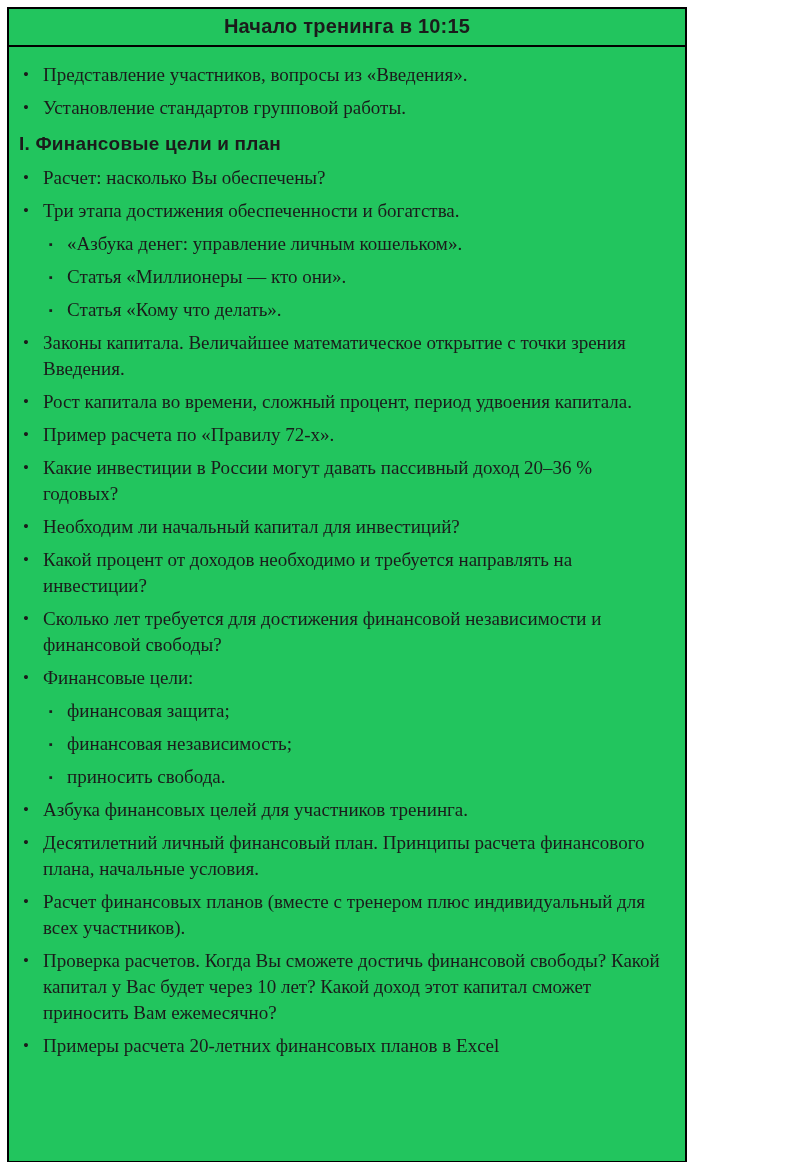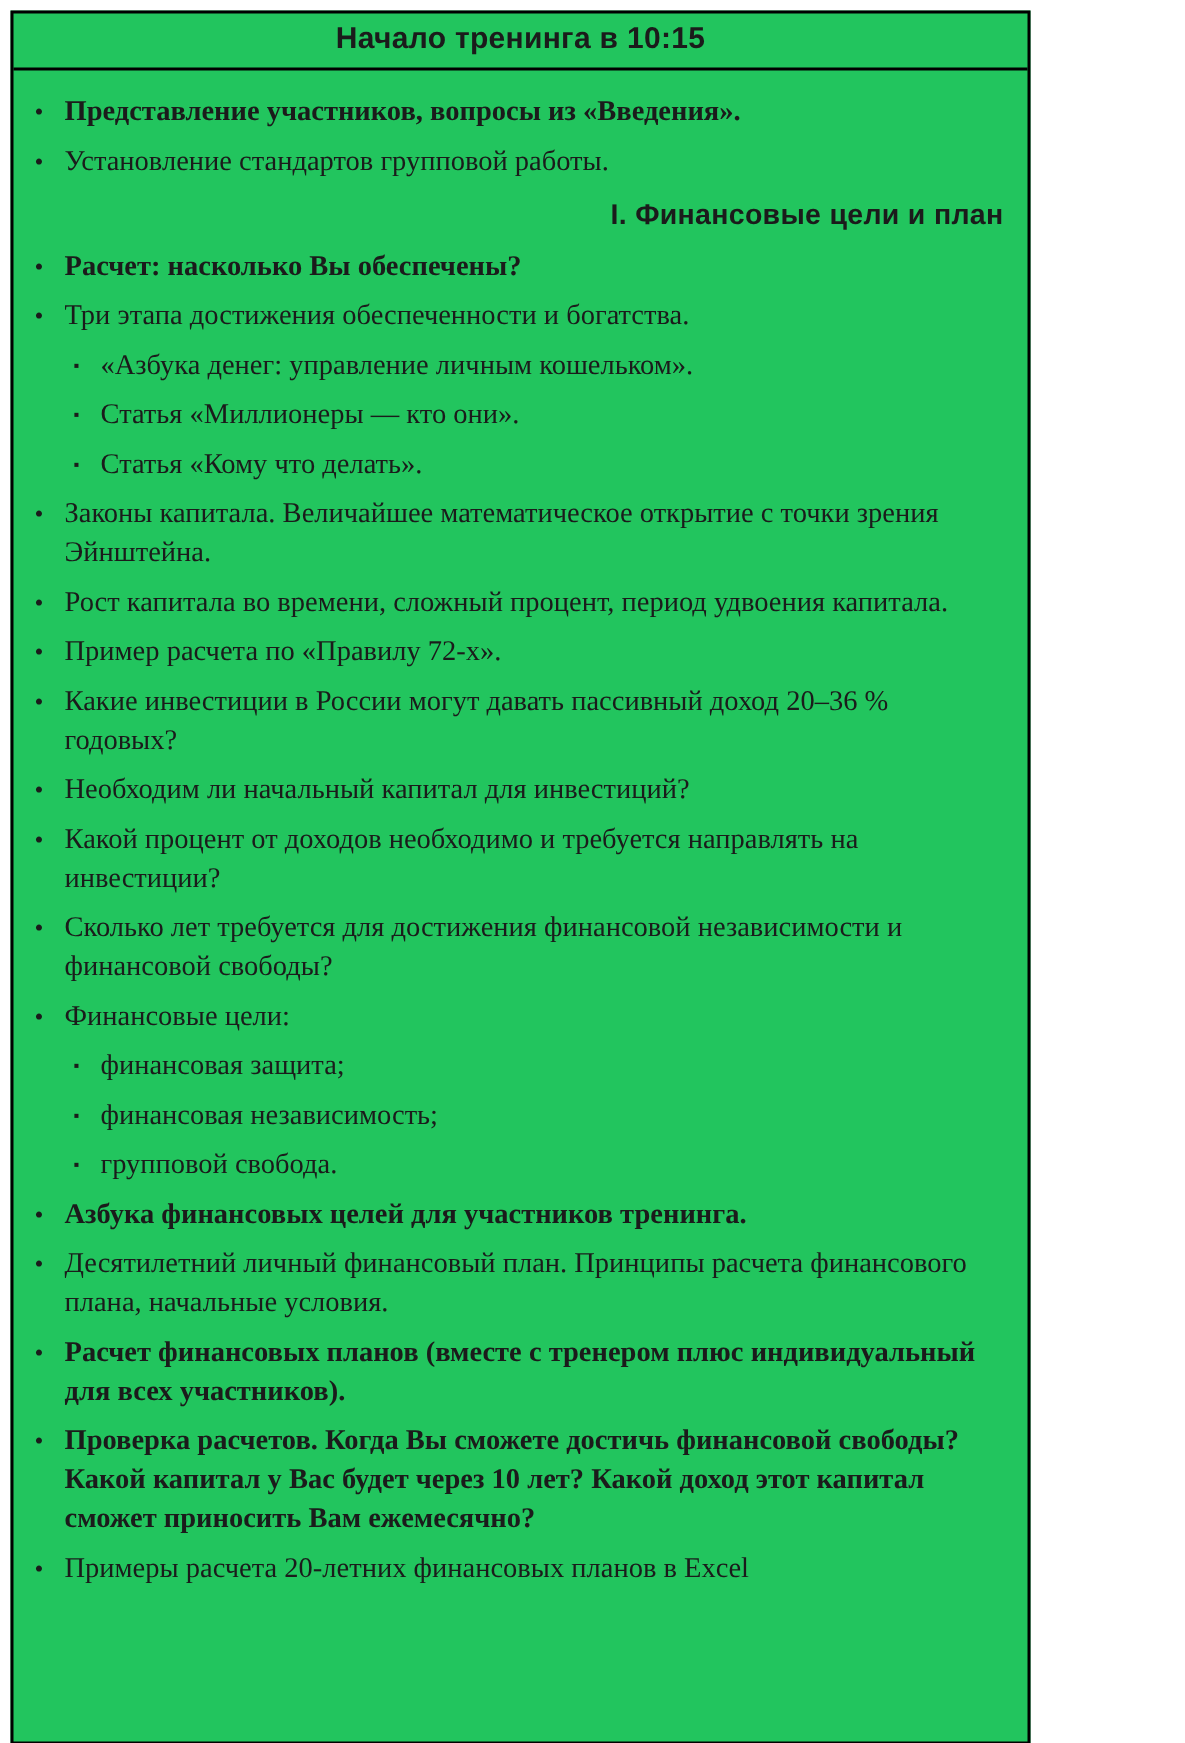--- a/index.html
+++ b/index.html
@@ -62,30 +62,30 @@
   .item.sub {
     margin-left: 28px;
   }
   .item.sub .marker {
     flex: 0 0 18px;
     padding-left: 2px;
     font-size: 11px;
     line-height: 26px;
   }
   .item.bold .text {
-    font-weight: bold;
+    font-weight: normal;
   }
   .item .text {
     flex: 1;
   }
   .section-heading {
     font-family: "Liberation Sans", sans-serif;
     font-weight: bold;
     font-size: 19px;
-    text-align: right;
+    text-align: left;
     margin: 12px 0 10px 0;
     letter-spacing: 0.2px;
   }
 </style>
 </head>
 <body>
 
 <div class="page">
   <div class="table-header">Начало тренинга в 10:15</div>
   <div class="content">
@@ -113,21 +113,21 @@
       <div class="item sub">
         <span class="marker">▪</span>
         <div class="text">Статья «Миллионеры — кто они».</div>
       </div>
       <div class="item sub">
         <span class="marker">▪</span>
         <div class="text">Статья «Кому что делать».</div>
       </div>
       <div class="item top">
         <span class="marker">•</span>
-        <div class="text">Законы капитала. Величайшее математическое открытие с точки зрения Эйнштейна.</div>
+        <div class="text">Законы капитала. Величайшее математическое открытие с точки зрения Введения.</div>
       </div>
       <div class="item top">
         <span class="marker">•</span>
         <div class="text">Рост капитала во времени, сложный процент, период удвоения капитала.</div>
       </div>
       <div class="item top">
         <span class="marker">•</span>
         <div class="text">Пример расчета по «Правилу 72-х».</div>
       </div>
       <div class="item top">
@@ -153,21 +153,21 @@
       <div class="item sub">
         <span class="marker">▪</span>
         <div class="text">финансовая защита;</div>
       </div>
       <div class="item sub">
         <span class="marker">▪</span>
         <div class="text">финансовая независимость;</div>
       </div>
       <div class="item sub">
         <span class="marker">▪</span>
-        <div class="text">групповой свобода.</div>
+        <div class="text">приносить свобода.</div>
       </div>
       <div class="item top bold">
         <span class="marker">•</span>
         <div class="text">Азбука финансовых целей для участников тренинга.</div>
       </div>
       <div class="item top">
         <span class="marker">•</span>
         <div class="text">Десятилетний личный финансовый план. Принципы расчета финансового плана, начальные условия.</div>
       </div>
       <div class="item top bold">

